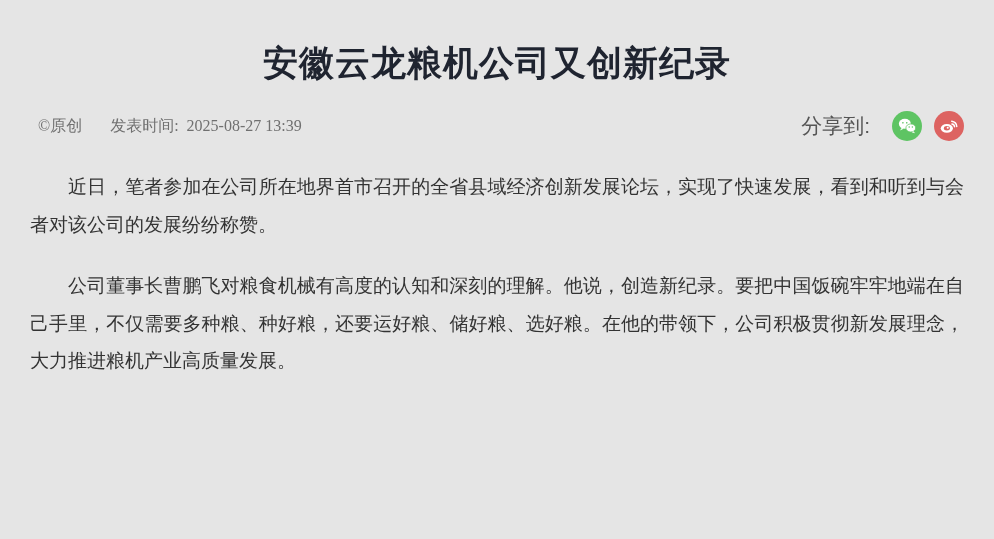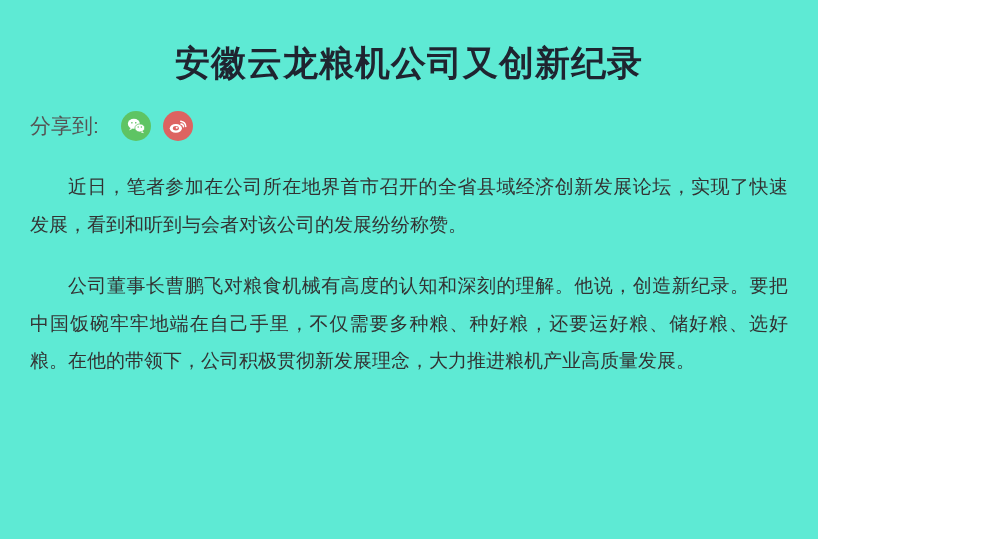--- a/index.html
+++ b/index.html
@@ -2,23 +2,23 @@
 <html><head>
 <meta charset="utf-8">
 <style>
   * { margin: 0; padding: 0; box-sizing: border-box; }
   html, body {
     width: 994px;
     background: #ffffff;
     font-family: "Liberation Sans", sans-serif;
   }
   .page {
-    width: 818px;
+    width: 994px;
     height: 539px;
-    background: #5eead4;
+    background: #e5e5e5;
     padding: 42px 30px 4px 30px;
     overflow: hidden;
   }
   .title {
     text-align: center;
     font-size: 35px;
     font-weight: 700;
     color: #1f2430;
     letter-spacing: 1px;
     font-family: "Liberation Sans", sans-serif;
@@ -79,20 +79,25 @@
   }
 </style>
 </head>
 <body>
 
 <div class="page">
 
   <h1 class="title">安徽云龙粮机公司又创新纪录</h1>
 
   <div class="meta-row">
+    <div class="meta-left">
+      <span class="copyright">©原创</span>
+      <span class="time-label">发表时间:</span>
+      <span class="time-value">2025-08-27 13:39</span>
+    </div>
 
     <div class="share">
       <span class="share-label">分享到:</span>
 
       <span class="share-btn wechat">
         <svg width="22" height="22" viewBox="0 0 36 36">
           <ellipse cx="14.5" cy="14.5" rx="9.8" ry="8.2" fill="#ffffff"></ellipse>
           <path d="M9.5 21 L6.5 25.5 L12.5 22.5 Z" fill="#ffffff"></path>
           <circle cx="11.3" cy="12.8" r="1.35" fill="#5ec463"></circle>
           <circle cx="17.6" cy="12.8" r="1.35" fill="#5ec463"></circle>

